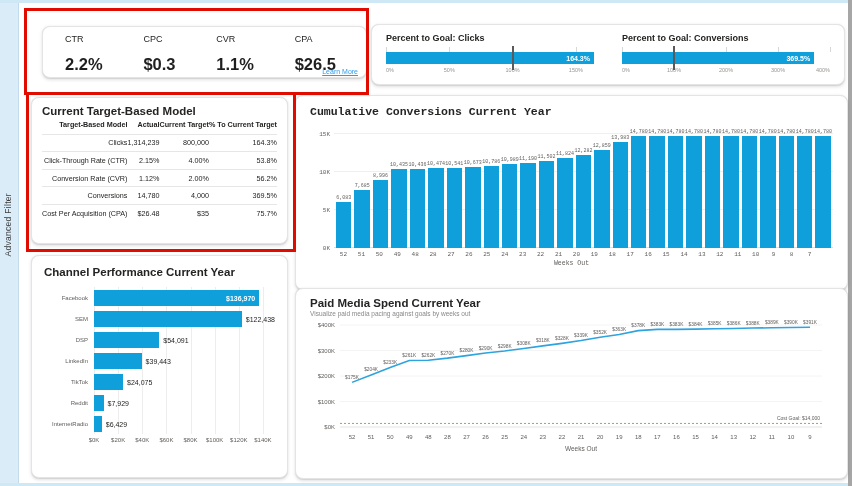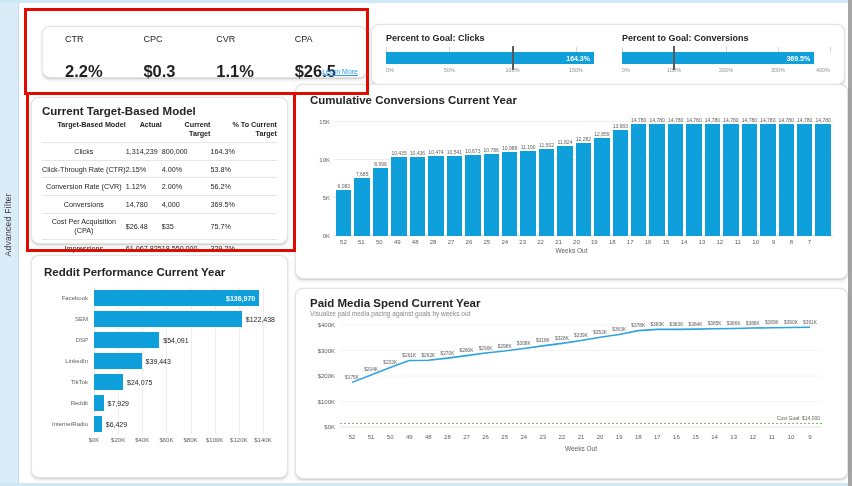--- a/index.html
+++ b/index.html
@@ -10,58 +10,58 @@
   .edge-right{position:absolute;right:0;top:0;width:4px;height:486px;background:#a6a6a6;}
   .sidebar{position:absolute;left:0;top:3px;bottom:3px;width:18px;background:#d9ecf8;border-right:1px solid #c2dcee;}
   .sidebar-label{position:absolute;left:3px;top:190px;writing-mode:vertical-rl;transform:rotate(180deg);
        font-size:8.5px;color:#3b3b3b;letter-spacing:.3px;}
   .card{position:absolute;background:#fff;border:1px solid #e4e4e4;border-radius:8px;
        box-shadow:0 1.6px 3.6px rgba(0,0,0,.12),0 .3px .9px rgba(0,0,0,.08);box-sizing:border-box;}
   
   #kpi-card{left:42px;top:26px;width:325px;height:52px;}
   .kpi-row{display:flex;justify-content:space-between;padding:7px 30px 0 22px;}
   .kpi-label{font-size:9px;color:#252423;}
-  .kpi-value{font-size:16.5px;font-weight:600;color:#1f1f1f;margin-top:18px;}
+  .kpi-value{font-size:16.5px;font-weight:600;color:#1f1f1f;margin-top:11px;}
   .learn-more{position:absolute;right:8px;bottom:2px;font-size:7px;color:#2e9bf0;text-decoration:underline;cursor:pointer;}
   
   #gauge-card{left:371px;top:24px;width:474px;height:61px;display:flex;}
   .gauge{flex:1;padding:8px 14px 0 14px;position:relative;}
   .gauge-title{font-size:9px;font-weight:bold;color:#252423;white-space:nowrap;}
   .gauge-body{position:relative;margin-top:9px;height:12px;}
   .gauge-fill{position:absolute;left:0;top:0;height:12px;}
   .gauge-value{position:absolute;top:50%;transform:translateY(-50%);color:#fff;font-size:7px;font-weight:bold;z-index:3;}
   .gauge-target{position:absolute;top:-6px;height:24px;width:2px;background:#5a5a5a;z-index:2;}
   .gauge-tickmark{position:absolute;top:-5px;height:5px;width:1px;background:#d6d6d6;}
   .gauge-ticks{position:relative;height:10px;margin-top:3px;}
   .gauge-tick-label{position:absolute;font-size:5.5px;color:#979593;white-space:nowrap;}
   
   #table-card{left:31px;top:97px;width:257px;height:147px;padding:7px 10px 0 10px;}
   .card-title{font-size:11.5px;font-weight:bold;color:#252423;}
   #model-table{width:100%;border-collapse:collapse;margin-top:3px;}
   #model-table th{font-size:7.2px;font-weight:bold;color:#252423;text-align:right;vertical-align:top;
        padding:1px 0 4px 0;line-height:1.2;}
   #model-table th:first-child{text-align:right;}
-  #model-table td{font-size:7.2px;color:#252423;text-align:left;padding:3.8px 0;border-top:1px solid #e6e6e6;}
-  #model-table td:first-child{text-align:center;margin-top:36px;}
+  #model-table td{font-size:7.2px;color:#252423;text-align:right;padding:3.8px 0;border-top:1px solid #e6e6e6;}
+  #model-table td:first-child{text-align:right;margin-top:36px;}
   
   #channel-card{left:31px;top:255px;width:257px;height:223px;padding:10px 12px 0 8px;}
   .ch-chart{display:flex;margin-top:9px;}
   .ch-cats{width:54px;flex:none;}
   .ch-cat{height:21px;display:flex;align-items:center;justify-content:flex-end;
        font-size:6px;color:#605e5c;padding-right:6px;}
   .ch-plot{flex:1;position:relative;}
   .ch-grid{position:absolute;top:0;bottom:0;width:1px;background:#ededed;}
   .ch-row{height:21px;display:flex;align-items:center;position:relative;}
   .ch-bar{height:16px;position:relative;}
   .ch-val-out{position:absolute;left:100%;margin-left:4px;font-size:7px;color:#252423;white-space:nowrap;top:50%;transform:translateY(-50%);}
   .ch-val-in{position:absolute;right:4px;font-size:7px;font-weight:bold;color:#fff;white-space:nowrap;top:50%;transform:translateY(-50%);}
   .ch-axis{position:relative;height:10px;margin-top:3px;}
   .ch-axis span{position:absolute;transform:translateX(-50%);font-size:6px;color:#605e5c;}
   
-  #cumulative-card{left:295px;top:84px;width:553px;height:195px;padding:9px 14px 0 14px;}
+  #cumulative-card{left:295px;top:95px;width:553px;height:195px;padding:9px 14px 0 14px;font-family:Liberation Mono, monospace;}
   .cc-plot{position:relative;margin-left:24px;margin-top:16px;height:114px;}
   .cc-grid{position:absolute;left:0;right:0;height:1px;background:#efefef;}
   .cc-ylabel{position:absolute;left:-26px;width:22px;text-align:right;font-size:6px;color:#605e5c;transform:translateY(50%);}
   .cc-bars{position:absolute;left:2px;right:2px;top:0;bottom:0;display:flex;align-items:flex-end;gap:3px;}
   .cc-bar{flex:1;position:relative;}
   .cc-bar-label{position:absolute;bottom:100%;margin-bottom:1px;left:50%;transform:translateX(-50%);
        font-size:5px;color:#605e5c;white-space:nowrap;}
   .cc-xlabels{display:flex;gap:3px;margin-left:26px;margin-right:16px;padding-top:3px;}
   .cc-xlabels span{flex:1;text-align:center;font-size:6px;color:#605e5c;}
   .axis-title{text-align:center;font-size:6.5px;color:#605e5c;margin-top:2px;}
@@ -184,32 +184,26 @@
           <td>14,780</td>
           <td>4,000</td>
           <td>369.5%</td>
         </tr>
         <tr>
           <td>Cost Per Acquisition (CPA)</td>
           <td>$26.48</td>
           <td>$35</td>
           <td>75.7%</td>
         </tr>
-        <tr>
-          <td>Impressions</td>
-          <td>61,067,825</td>
-          <td>18,550,000</td>
-          <td>329.2%</td>
-        </tr>
       </tbody>
   </table>
 </div>
 
 <div class="card" id="channel-card">
-  <div class="card-title" style="margin-left:4px">Reddit Performance Current Year</div>
+  <div class="card-title" style="margin-left:4px">Channel Performance Current Year</div>
   <div class="ch-chart">
     <div class="ch-cats" id="ch-cats">
         <div class="ch-cat">Facebook</div>
         <div class="ch-cat">SEM</div>
         <div class="ch-cat">DSP</div>
         <div class="ch-cat">LinkedIn</div>
         <div class="ch-cat">TikTok</div>
         <div class="ch-cat">Reddit</div>
         <div class="ch-cat">InternetRadio</div>
       </div>

